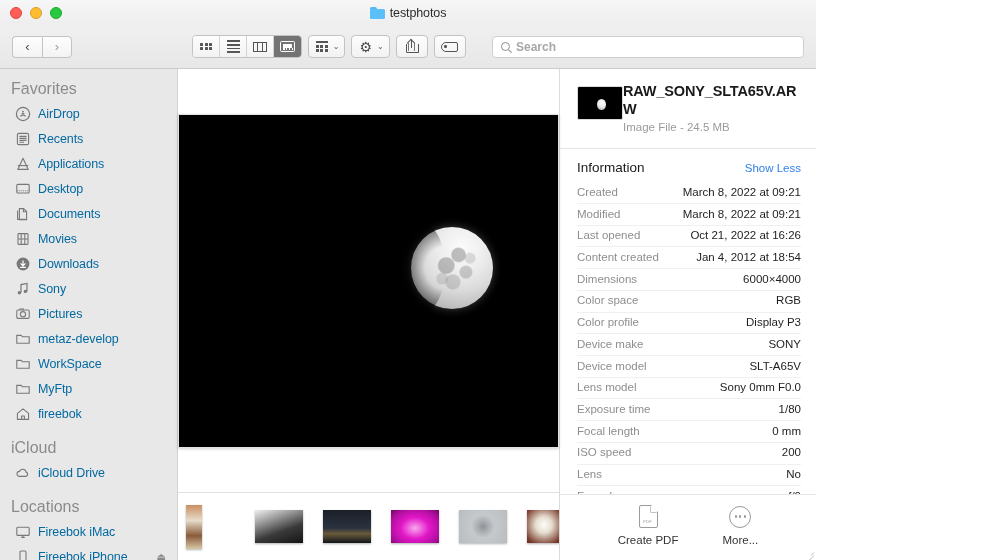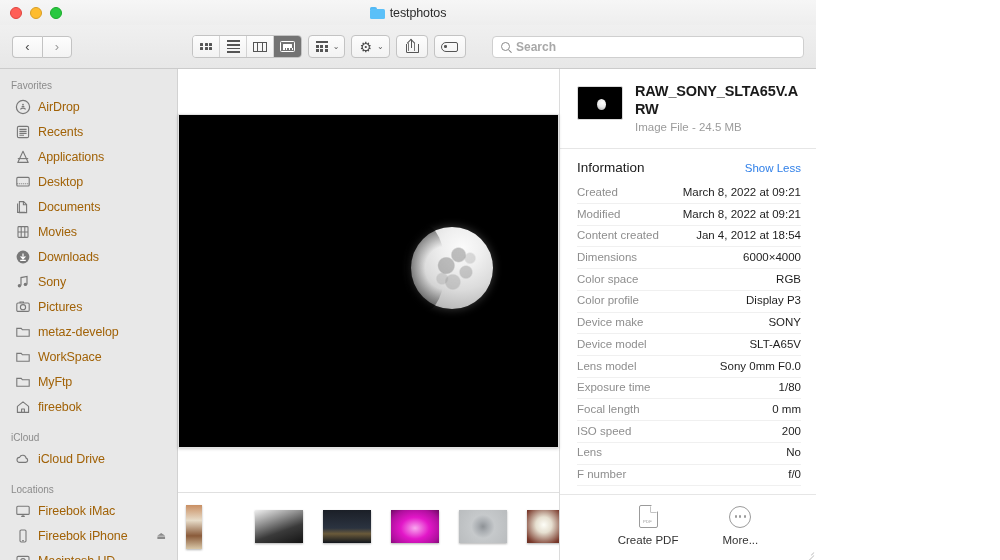--- a/index.html
+++ b/index.html
@@ -227,36 +227,36 @@
   
   .sidebar {
     width: 178px;
     flex: 0 0 178px;
     background: #e8e8e8;
     border-right: 1px solid #d2d2d2;
     padding-top: 9px;
     overflow: hidden;
   }
   .sb-group-title {
-    font-size: 10px;
+    font-size: 16px;
     color: #8b8b8b;
     padding: 2px 8px 3px 11px;
     font-weight: normal;
   }
   .sb-item {
     height: 25px;
     display: flex;
     align-items: center;
     padding-left: 15px;
     gap: 7px;
     position: relative;
   }
   .sb-label {
     font-size: 12.5px;
-    color: #a16207;
+    color: #0369a1;
     letter-spacing: -0.1px;
     white-space: nowrap;
   }
   .sb-ic {
     width: 16px; height: 16px;
     flex: 0 0 16px;
     position: relative;
     color: #787878;
   }
   .sb-ic svg { display: block; width: 16px; height: 16px; }
@@ -350,21 +350,20 @@
   .info {
     width: 256px;
     flex: 0 0 256px;
     background: #ffffff;
     display: flex;
     flex-direction: column;
     min-height: 0;
   }
   .info-head {
     display: flex;
-    gap: 12px;
     padding: 14px 14px 0 17px;
     align-items: flex-start;
   }
   .file-thumb {
     width: 46px; height: 34px;
     flex: 0 0 46px;
     background: #000;
     border: 1.5px solid #dadada;
     border-radius: 2px;
     position: relative;
@@ -820,20 +819,24 @@
       <div class="info-rows">
         <div class="info-row">
           <span class="info-key">Created</span>
           <span class="info-val">March 8, 2022 at 09:21</span>
         </div>
         <div class="info-row">
           <span class="info-key">Modified</span>
           <span class="info-val">March 8, 2022 at 09:21</span>
         </div>
         <div class="info-row">
+          <span class="info-key">Last opened</span>
+          <span class="info-val">Oct 21, 2022 at 16:26</span>
+        </div>
+        <div class="info-row">
           <span class="info-key">Content created</span>
           <span class="info-val">Jan 4, 2012 at 18:54</span>
         </div>
         <div class="info-row">
           <span class="info-key">Dimensions</span>
           <span class="info-val">6000×4000</span>
         </div>
         <div class="info-row">
           <span class="info-key">Color space</span>
           <span class="info-val">RGB</span>

